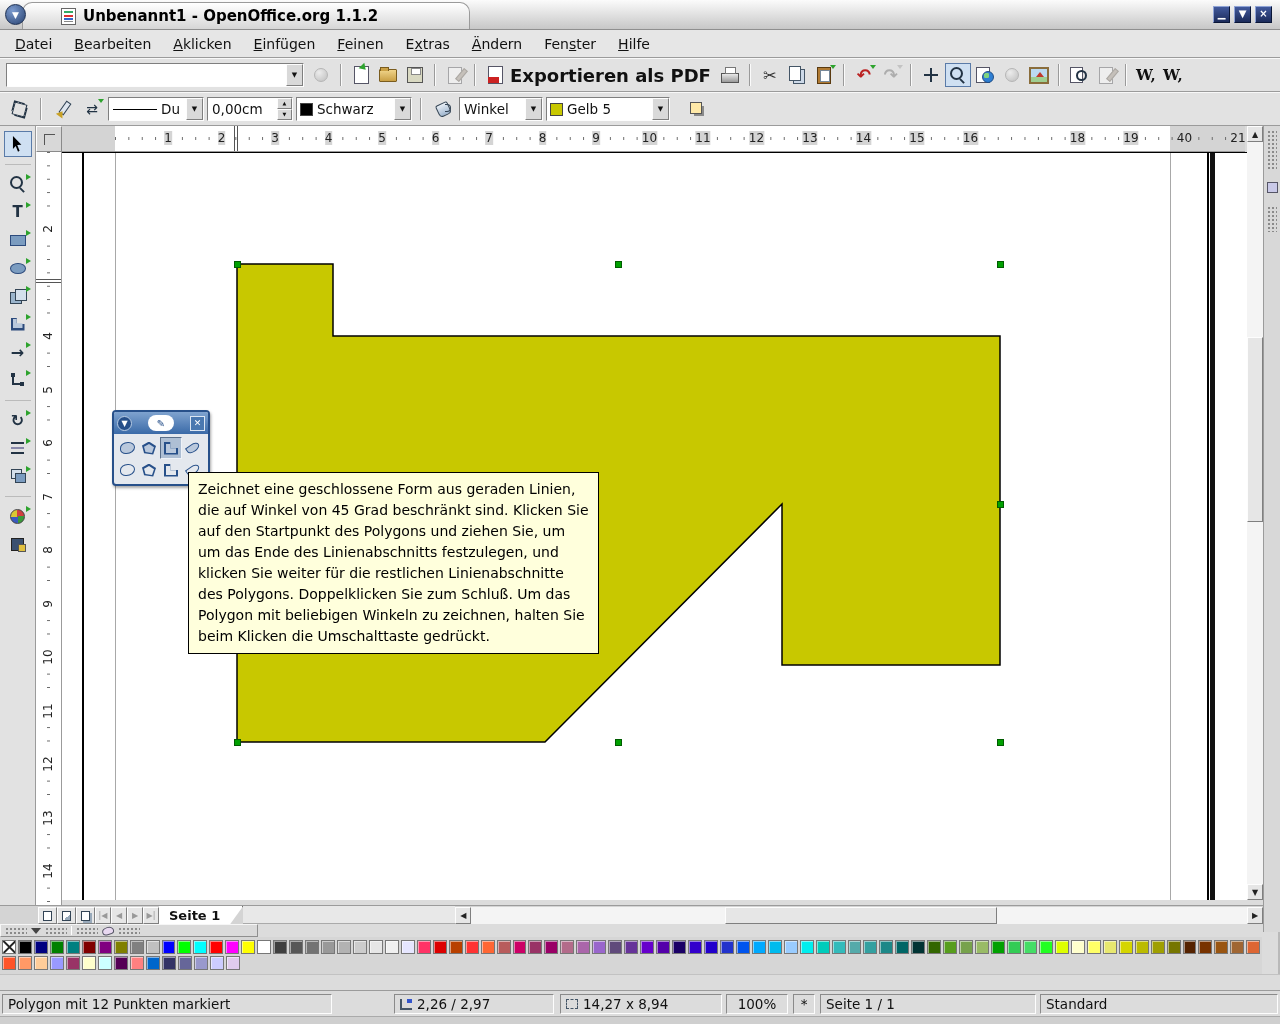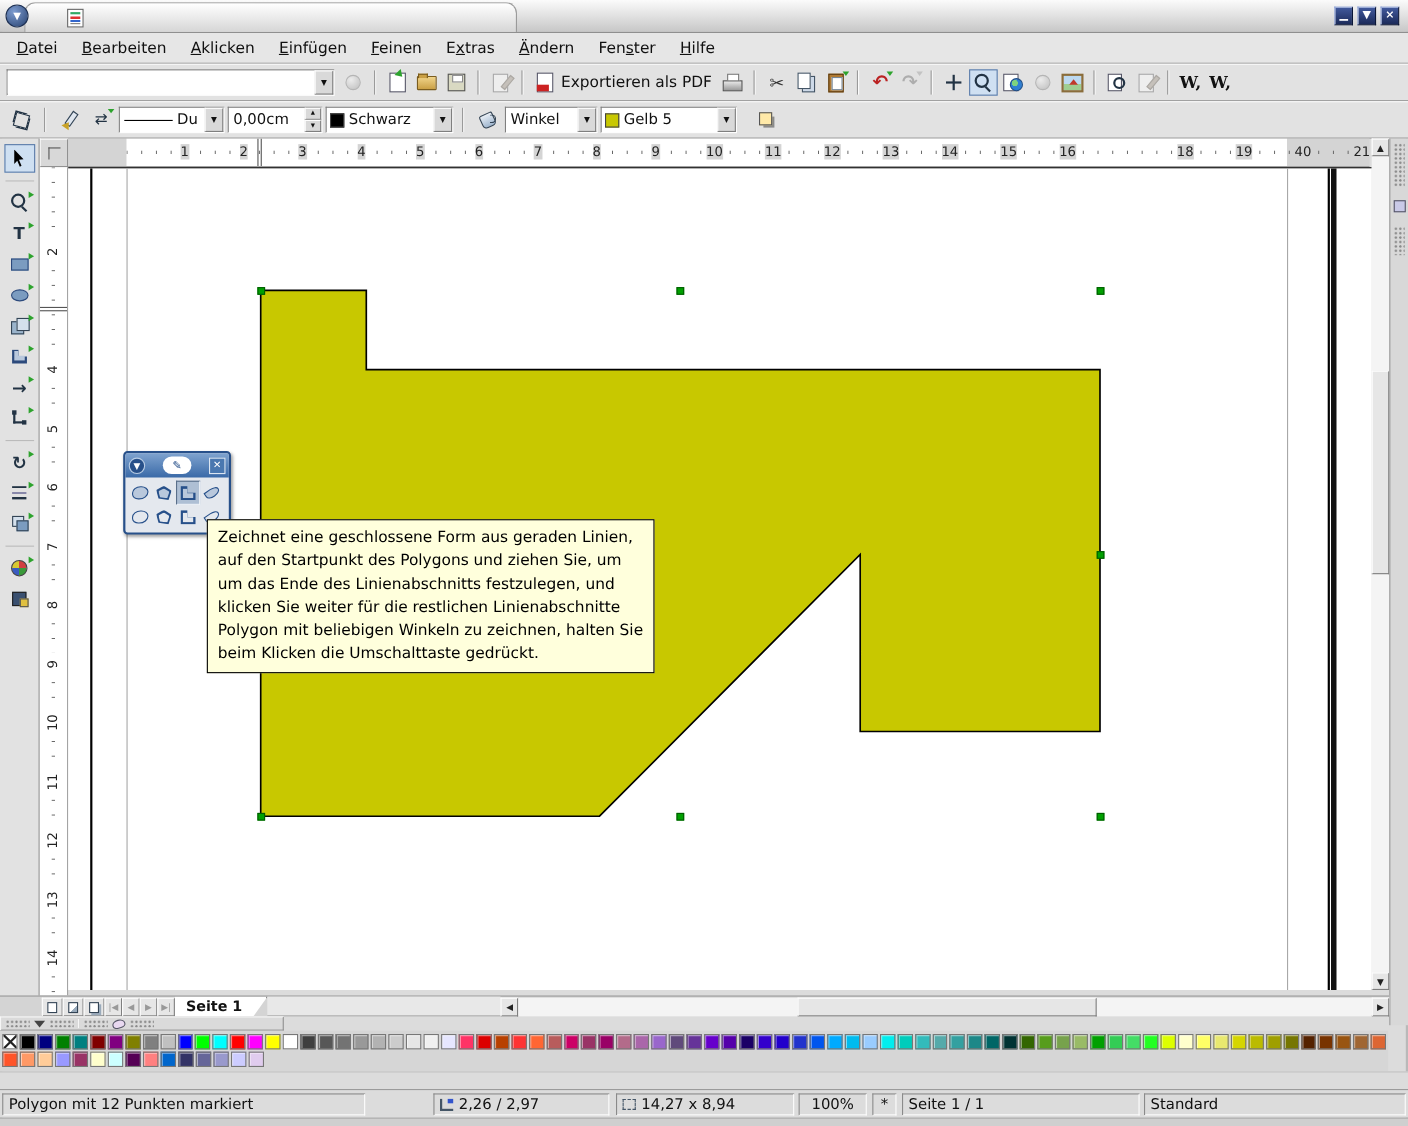--- a/index.html
+++ b/index.html
@@ -33,21 +33,21 @@
   
   .funcbar{position:absolute;left:0;top:58px;width:1280px;height:34px;background:#e2e2e2;
     border-top:1px solid #f8f8f8;border-bottom:1px solid #9b9b9b;display:flex;align-items:center;padding:0 6px;}
   .objbar{position:absolute;left:0;top:92px;width:1280px;height:34px;background:#e2e2e2;
     border-top:1px solid #f8f8f8;border-bottom:1px solid #9b9b9b;display:flex;align-items:center;padding:0 6px;gap:3px;}
   .tb-sep{width:2px;height:22px;border-left:1px solid #9a9a9a;border-right:1px solid #fbfbfb;margin:0 5px;}
   .tbtn{position:relative;min-width:24px;height:24px;display:flex;align-items:center;justify-content:center;
     gap:5px;padding:0 2px;border:1px solid transparent;}
   .tbtn.active{background:#cfe0f2;border:1px solid #5a7ba8;}
   .tbtn.disabled{opacity:.42;filter:grayscale(85%);}
-  .tbtn-label{font-size:14px;white-space:nowrap;padding-right:2px;}
+  .tbtn-label{font-size:18px;white-space:nowrap;padding-right:2px;font-weight:bold;}
   .dd-green{position:absolute;top:1px;right:0;width:0;height:0;
     border-left:3px solid transparent;border-right:3px solid transparent;border-top:4px solid #2da32d;}
   .dd-gray{border-top-color:#999;}
   .combo{height:24px;background:#fff;border:1px solid;border-color:#7f7f7f #fdfdfd #fdfdfd #7f7f7f;
     display:flex;align-items:center;font-size:13.5px;}
   .combo .cval{flex:1;padding:0 4px;white-space:nowrap;overflow:hidden;}
   .combo .cbtn{width:17px;height:100%;background:#d9d9d9;border:1px solid;
     border-color:#fdfdfd #7f7f7f #7f7f7f #fdfdfd;font-size:7px;display:flex;align-items:center;justify-content:center;}
   .spinner .sbtns{display:flex;flex-direction:column;width:15px;height:100%;}
   .spinner .sbtns div{flex:1;background:#d9d9d9;border:1px solid;border-color:#fdfdfd #7f7f7f #7f7f7f #fdfdfd;
@@ -271,20 +271,21 @@
 </style>
 </head>
 <body>
 
 <div class="window">
 
   <div class="titlebar">
     <div class="sysbtn">▼</div>
     <div class="title-capsule">
       <span class="app-ico"></span>
+      <span class="title-text">Unbenannt1 - OpenOffice.org 1.1.2</span>
     </div>
     <div class="winbtns">
       <div class="winbtn">▁</div>
       <div class="winbtn">▼</div>
       <div class="winbtn">×</div>
     </div>
   </div>
 
   <div class="menubar" id="menubar">
       <div class="menu-item"><span class="pre"></span><span class="accel">D</span><span class="post">atei</span></div>
@@ -588,23 +589,25 @@
           </div>
           <div class="pbtn">
             <span class="pk ikp-hand"></span>
           </div>
         </div>
       </div>
   </div>
 
   <div class="tooltip" id="tooltip">
     <div>Zeichnet eine geschlossene Form aus geraden Linien,</div>
+    <div>die auf Winkel von 45 Grad beschränkt sind. Klicken Sie</div>
     <div>auf den Startpunkt des Polygons und ziehen Sie, um</div>
     <div>um das Ende des Linienabschnitts festzulegen, und</div>
     <div>klicken Sie weiter für die restlichen Linienabschnitte</div>
+    <div>des Polygons. Doppelklicken Sie zum Schluß. Um das</div>
     <div>Polygon mit beliebigen Winkeln zu zeichnen, halten Sie</div>
     <div>beim Klicken die Umschalttaste gedrückt.</div>
   </div>
 
   <div class="vscroll">
     <div class="sb-btn up">▲</div>
     <div class="thumb"></div>
     <div class="sb-btn down">▼</div>
   </div>
   <div class="rightstrip">

